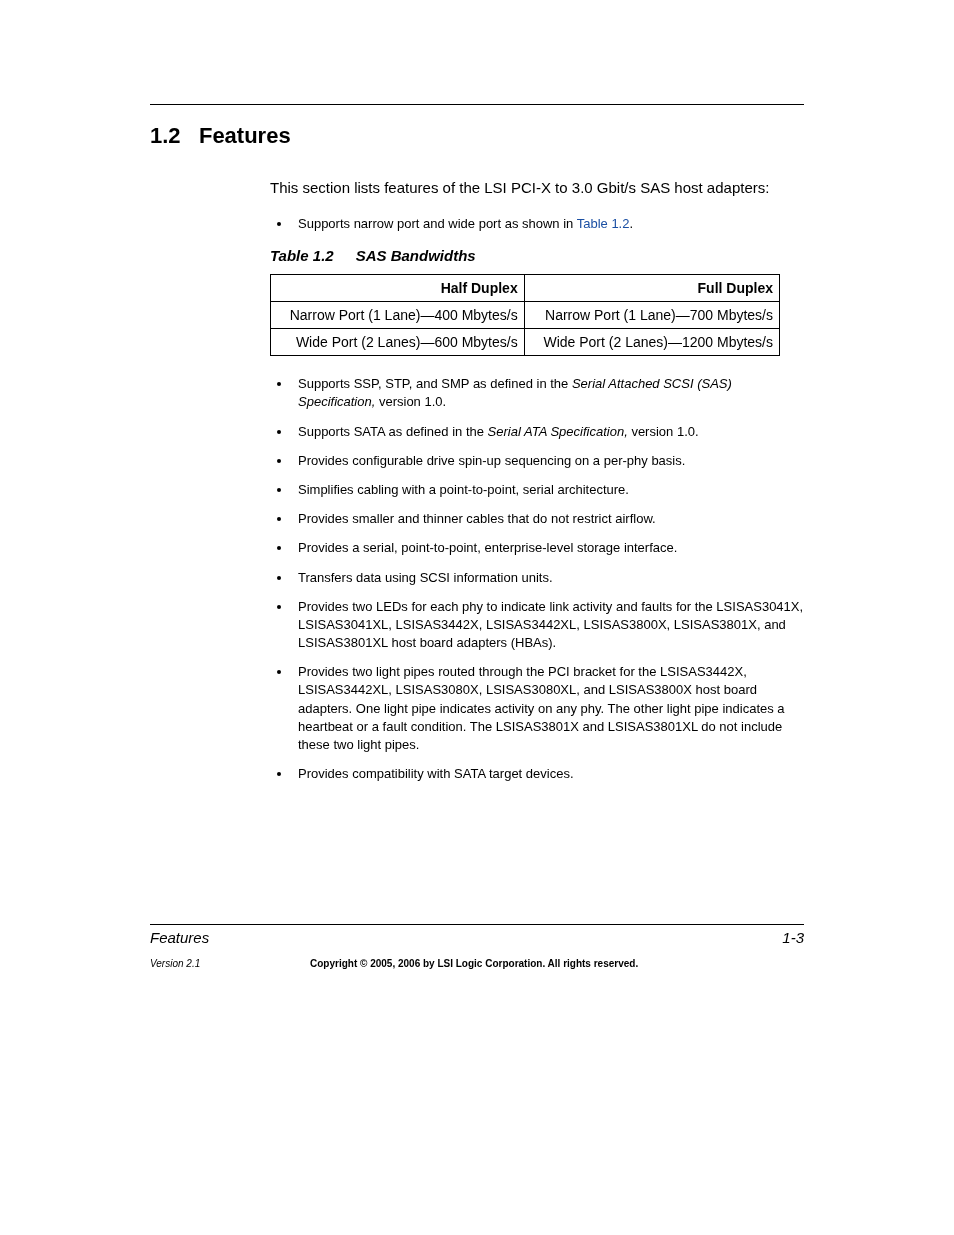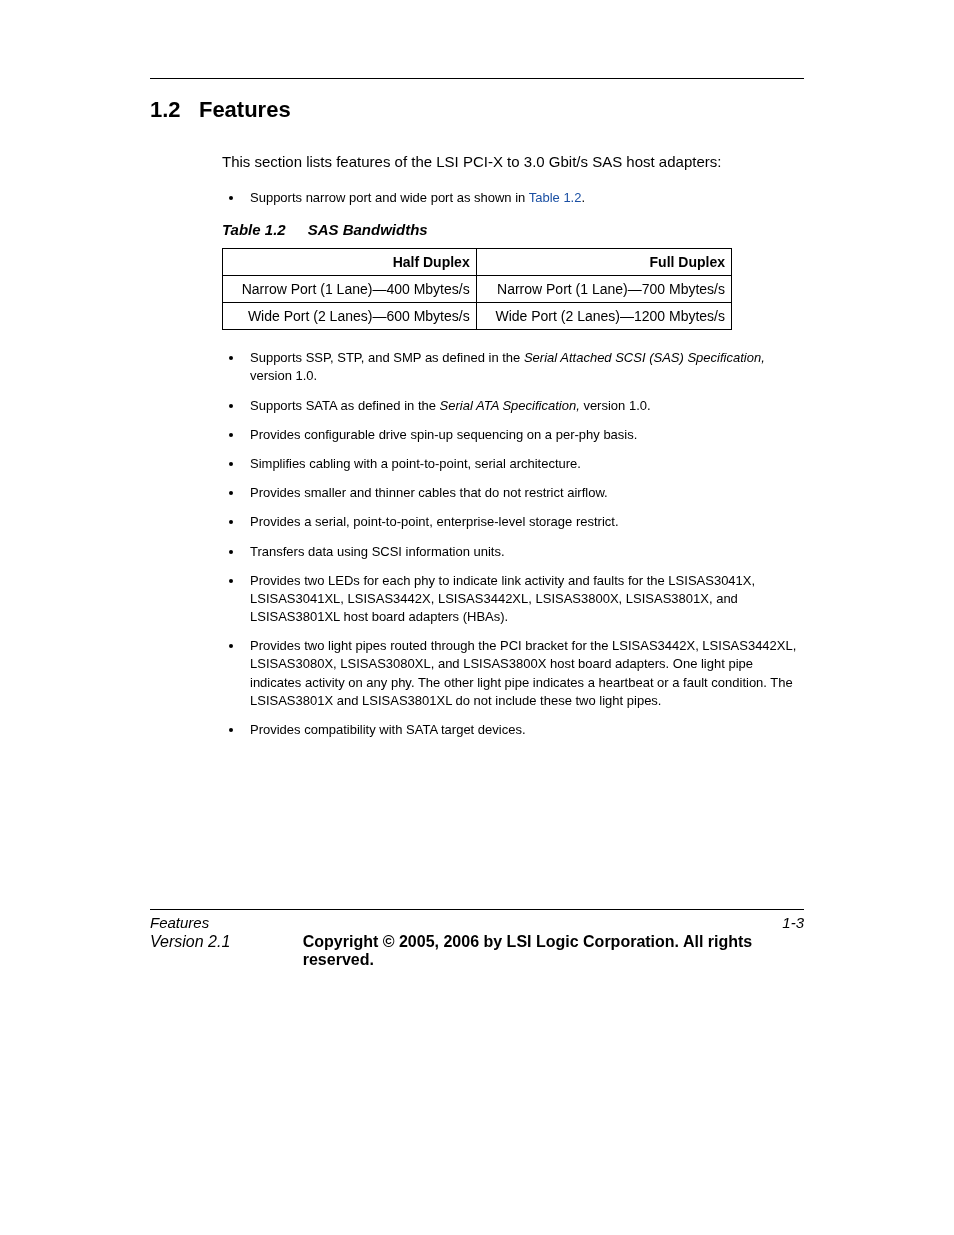--- a/index.html
+++ b/index.html
@@ -6,34 +6,34 @@
     margin: 0;
     padding: 0;
     font-family: Arial, Helvetica, sans-serif;
     background: #fff;
     color: #000;
   }
   .page {
     width: 954px;
     height: 1029px;
     box-sizing: border-box;
-    padding: 78px 150px 60px 150px;
+    padding: 104px 150px 60px 150px;
     position: relative;
   }
   .top-rule {
     border-top: 1.5px solid #000;
     margin-bottom: 18px;
   }
   .section-heading {
     font-size: 22px;
     font-weight: bold;
     margin: 0 0 28px 0;
   }
   .body-col {
-    margin-left: 72px;
+    margin-left: 120px;
   }
   p.intro {
     font-size: 15px;
     line-height: 1.4;
     margin: 0 0 16px 0;
   }
   ul.bullets {
     list-style: disc;
     margin: 0 0 14px 0;
     padding-left: 22px;
@@ -75,25 +75,24 @@
   }
   .footer-rule { border-top: 1px solid #000; margin-bottom: 4px; }
   .footer-row1 {
     display: flex;
     justify-content: space-between;
     font-style: italic;
     font-size: 15px;
   }
   .footer-row2 {
     display: flex;
-    font-size: 16px;
+    font-size: 10px;
     color: #000;
-    margin-top: 2px;
+    margin-top: 12px;
     align-items: baseline;
-    justify-content: center;
   }
   .footer-row2 .ver { font-style: italic; width: 160px; }
   .footer-row2 .copy { font-style: normal; font-weight: bold; }
 </style>
 </head>
 <body>
 
 <div class="page">
   <div class="top-rule"></div>
 
@@ -136,21 +135,21 @@
     <ul class="bullets">
       <li>
         <span>Supports SSP, STP, and SMP as defined in the </span><span class="italic">Serial Attached SCSI (SAS) Specification,</span><span> version 1.0.</span>
       </li>
       <li>
         <span>Supports SATA as defined in the </span><span class="italic">Serial ATA Specification,</span><span> version 1.0.</span>
       </li>
       <li>Provides configurable drive spin-up sequencing on a per-phy basis.</li>
       <li>Simplifies cabling with a point-to-point, serial architecture.</li>
       <li>Provides smaller and thinner cables that do not restrict airflow.</li>
-      <li>Provides a serial, point-to-point, enterprise-level storage restrict.</li>
+      <li>Provides a serial, point-to-point, enterprise-level storage interface.</li>
       <li>Transfers data using SCSI information units.</li>
       <li>Provides two LEDs for each phy to indicate link activity and faults for the LSISAS3041X, LSISAS3041XL, LSISAS3442X, LSISAS3442XL, LSISAS3800X, LSISAS3801X, and LSISAS3801XL host board adapters (HBAs).</li>
       <li>Provides two light pipes routed through the PCI bracket for the LSISAS3442X, LSISAS3442XL, LSISAS3080X, LSISAS3080XL, and LSISAS3800X host board adapters. One light pipe indicates activity on any phy. The other light pipe indicates a heartbeat or a fault condition. The LSISAS3801X and LSISAS3801XL do not include these two light pipes.</li>
       <li>Provides compatibility with SATA target devices.</li>
     </ul>
   </div>
 
   <div class="footer">
     <div class="footer-rule"></div>
     <div class="footer-row1">

